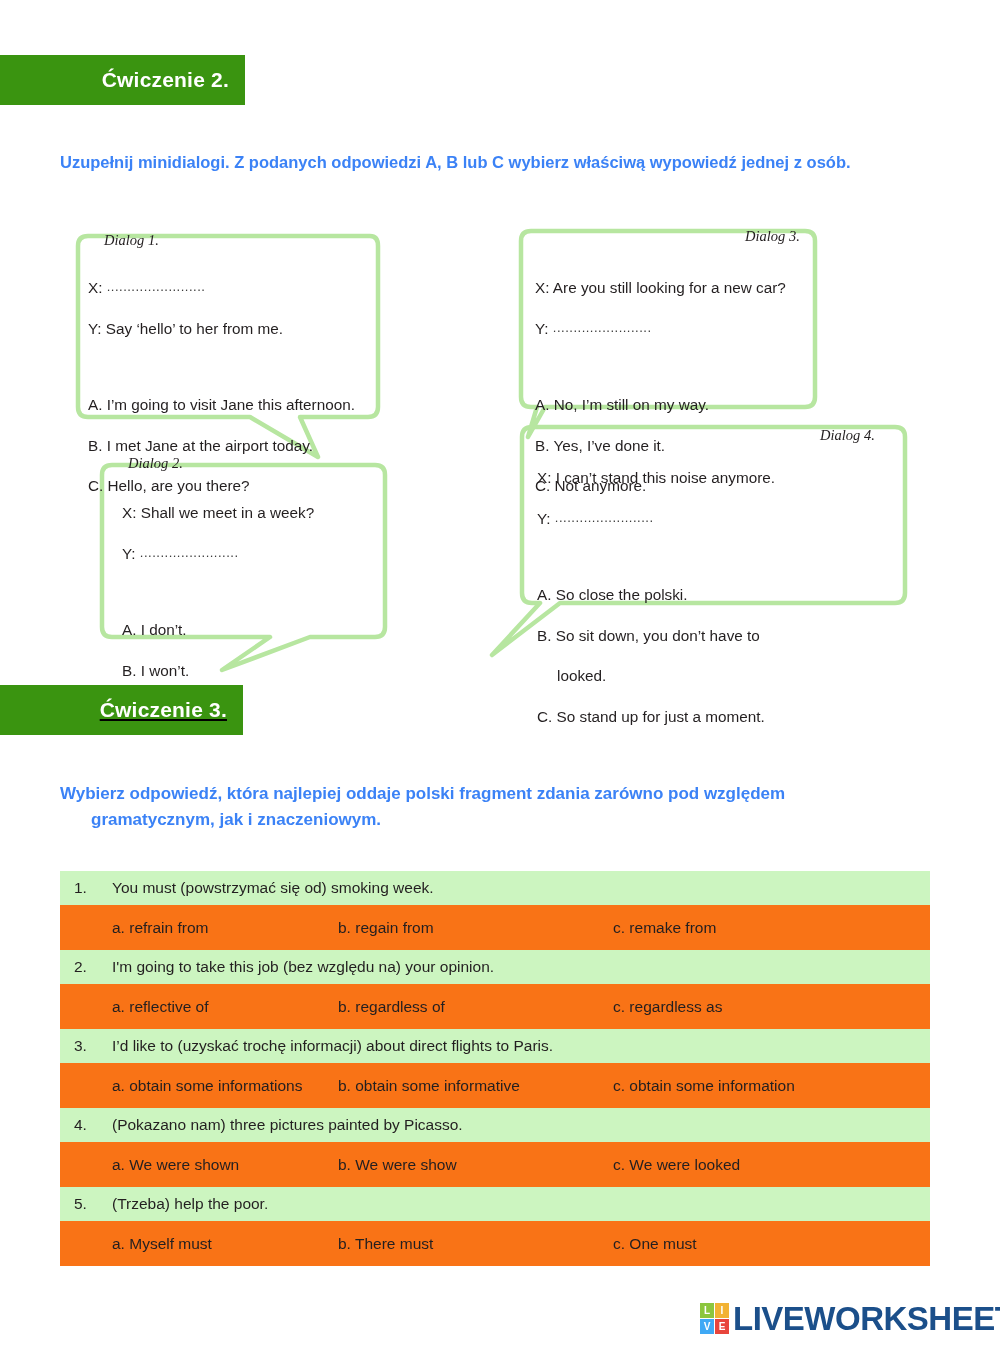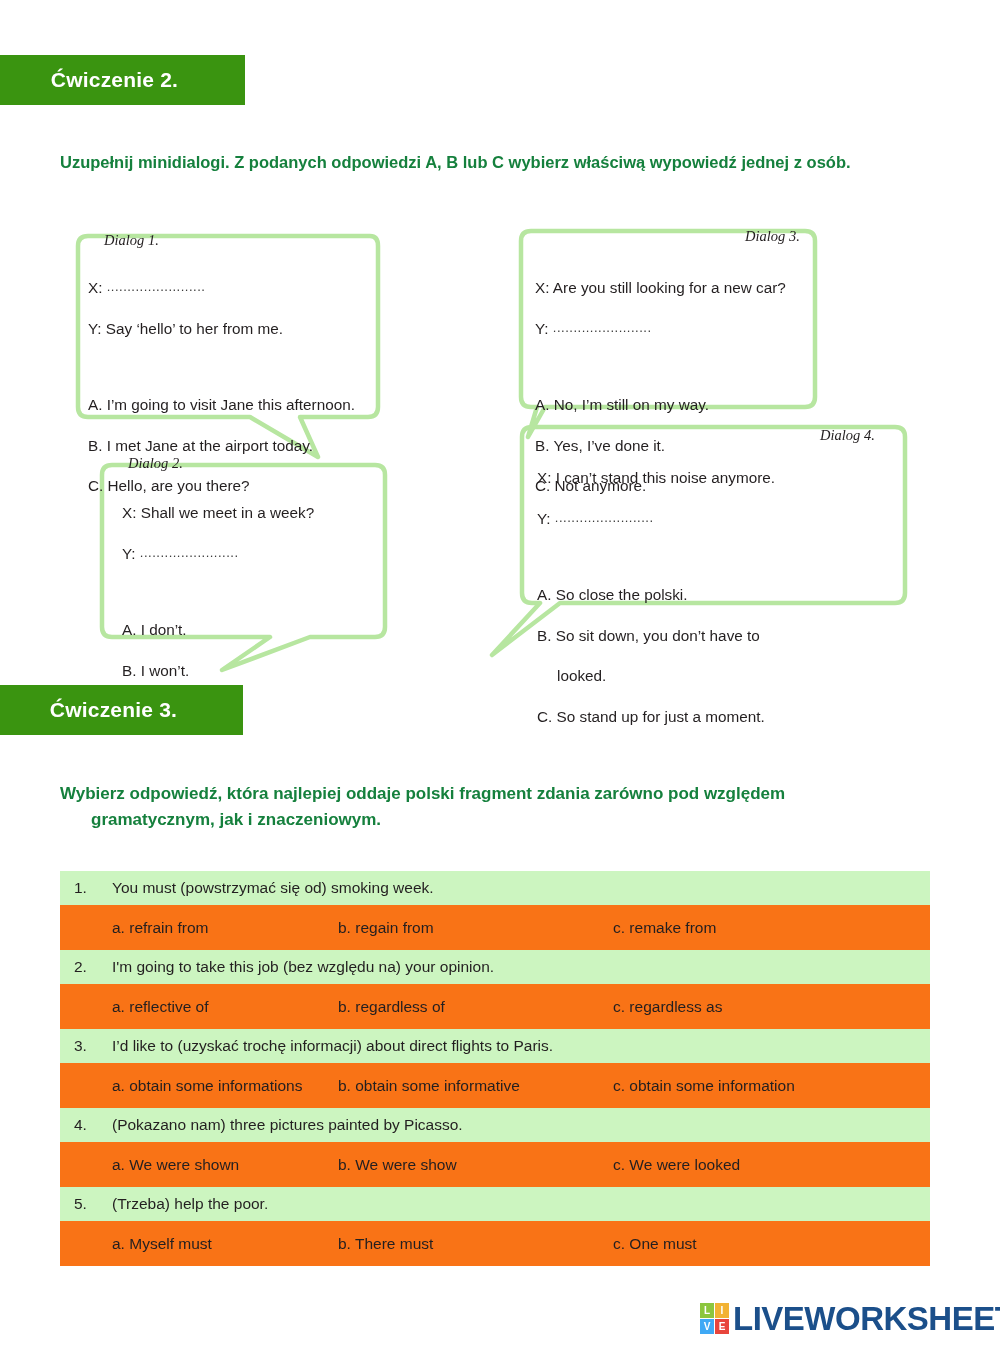--- a/index.html
+++ b/index.html
@@ -15,37 +15,37 @@
     overflow: hidden;
   }
 
   
   .section-header {
     position: absolute;
     left: 0;
     background: #3a9410;
     display: flex;
     align-items: center;
-    justify-content: center;
+    justify-content: flex-end;
     box-sizing: border-box;
     padding-right: 16px;
   }
   .section-header .title {
     color: #ffffff;
     font-size: 21px;
     font-weight: bold;
     letter-spacing: .2px;
   }
   #hdr2 { top: 55px;  width: 245px; height: 50px; }
-  #hdr3 { top: 685px; width: 243px; height: 50px; }
+  #hdr3 { top: 685px; width: 243px; height: 50px; text-decoration: underline; }
 
   
   .instruction {
     position: absolute;
-    color: #15803d;
+    color: #3b82f6;
     font-weight: bold;
     font-size: 16.5px;
     line-height: 1.5;
   }
   #instr2 { left: 60px; top: 150px; width: 890px; }
   #instr3 {
     left: 60px; top: 781px; width: 866px;
     text-align: justify;
     font-size: 17px;
     line-height: 1.55;

